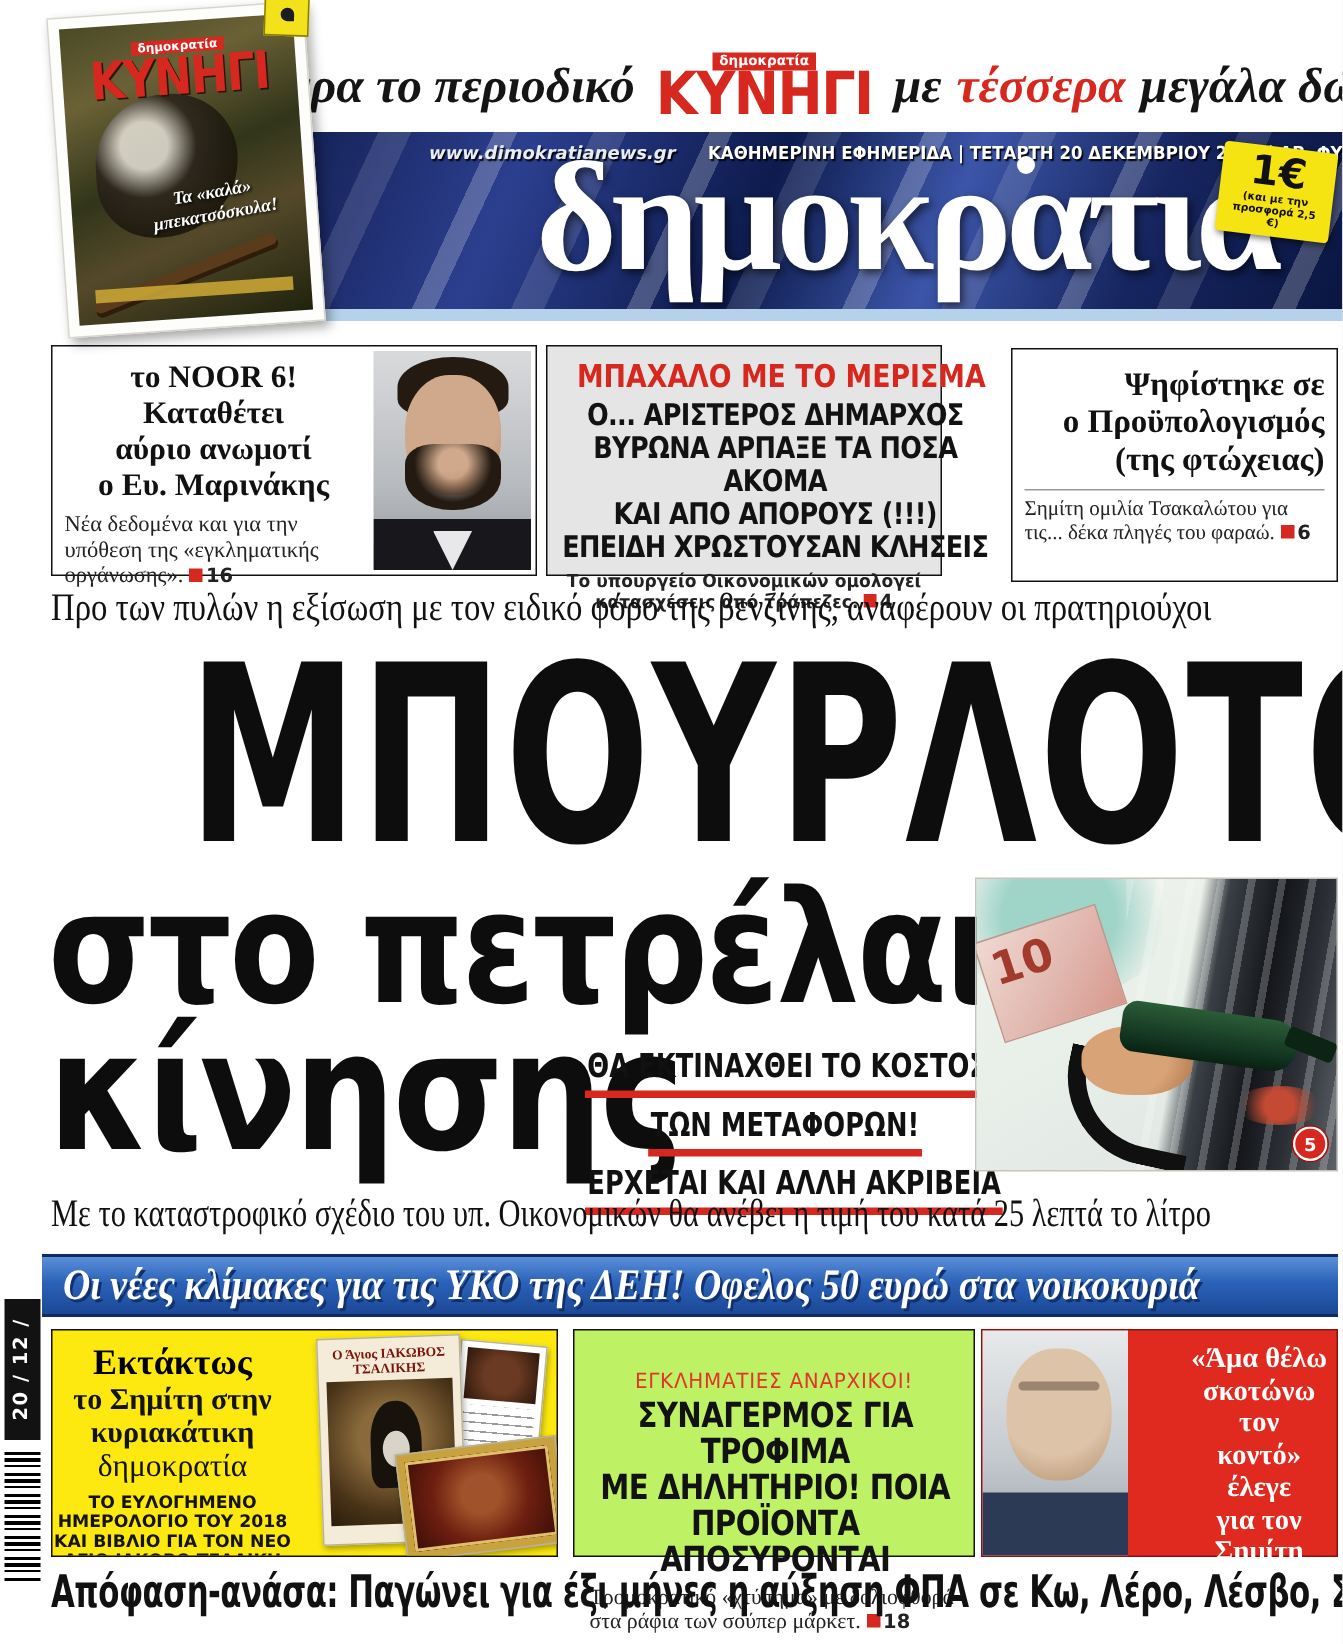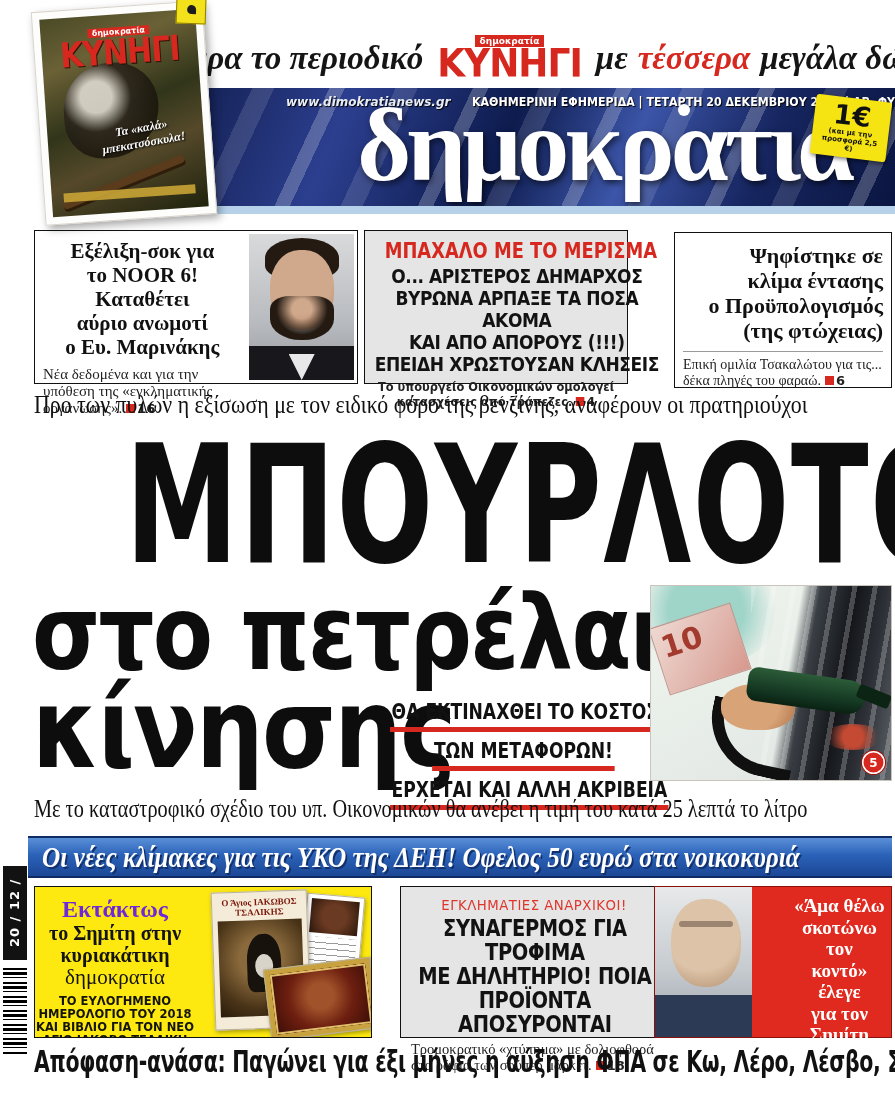--- a/index.html
+++ b/index.html
@@ -147,21 +147,21 @@
     background:linear-gradient(180deg,#5b8fd8 0%,#2a62b8 45%,#1c4796 100%);
     border-top:2px solid #0e2c63; border-bottom:2px solid #0e2c63;
     display:flex; align-items:center; padding:0 8px 0 14px; }
   .bb-text { color:#fff; font:bold italic 29px "Liberation Serif", serif; white-space:nowrap;
     transform:scaleX(.87); transform-origin:left; text-shadow:2px 2px 0 #12306b; }
 
   
   .promo { position:absolute; left:34px; top:886px; width:338px; height:152px; background:#fde90f;
     border:1px solid #111; display:flex; overflow:hidden; }
   .promo-text { width:160px; padding-top:10px; text-align:center; }
-  .pr-l1 { font:bold 24px "Liberation Serif", serif; color:#6d28d9; line-height:25px; }
+  .pr-l1 { font:bold 24px "Liberation Serif", serif; color:#000000; line-height:25px; }
   .pr-l2, .pr-l3 { font:bold 20px "Liberation Serif", serif; color:#131313; line-height:22px; }
   .pr-l4 { font:21px "Liberation Serif", serif; color:#131313; line-height:23px; }
   .pr-sub { margin-top:6px; font:bold 11.5px "DejaVu Sans", sans-serif; color:#14140a; line-height:13px; }
   .promo-art { position:relative; flex:1; }
   .card { position:absolute; background:#fff; border:1px solid #b9b29a; box-shadow:1px 2px 4px rgba(0,0,0,.35); }
   .card-cal { left:108px; top:8px; width:58px; height:100px; transform:rotate(5deg); padding:4px; }
   .cal-img { width:100%; height:34px; background:radial-gradient(circle,#6b3a22 0 40%,#2c170c 100%); }
   .cal-grid { margin-top:4px; height:52px; background:repeating-linear-gradient(180deg,#fff 0 5px,#9a9a9a 5px 6px),
     repeating-linear-gradient(90deg, rgba(0,0,0,.15) 0 1px, rgba(0,0,0,0) 1px 8px); }
   .card-book { left:18px; top:4px; width:96px; height:138px; transform:rotate(-2deg);
@@ -171,22 +171,22 @@
     background:radial-gradient(circle at 50% 40%, #8a6a3c 0 30%, #4a3418 70%, #2a1c0a 100%); }
   .book-img::before { content:""; position:absolute; left:28px; top:14px; width:34px; height:58px;
     border-radius:45% 45% 20% 20%; background:#17120c; }
   .book-img::after { content:""; position:absolute; left:36px; top:34px; width:18px; height:24px;
     border-radius:50%; background:#d8d4ca; }
   .card-icon { left:72px; top:76px; width:108px; height:72px; transform:rotate(-7deg);
     background:#c8a23e; padding:5px; }
   .icon-inner { width:100%; height:100%; background:radial-gradient(circle at 50% 45%, #a0522a 0 22%, #6e1f10 55%, #3a0d06 100%);
     box-shadow:inset 0 0 0 2px #e0bf6a; }
 
-  .alert { position:absolute; left:400px; top:886px; width:268px; height:152px; background:#e5e5e5;
-    border:1px solid #111; padding-top:10px; text-align:center; }
+  .alert { position:absolute; left:382px; top:886px; width:268px; height:152px; background:#bef264;
+    border:1px solid #111; padding-top:26px; text-align:center; }
   .al-kick { color:#e0352b; font:14px "DejaVu Sans", sans-serif; letter-spacing:.5px; transform:scaleX(.95); }
   .al-lines { width:316px; transform:scaleX(.847); transform-origin:left top; margin-top:3px; }
   .al-line { font:bold 23px "DejaVu Sans", sans-serif; color:#121212; line-height:24px; letter-spacing:-.5px; }
   .al-sub { text-align:left; padding:5px 10px 0; font:14.5px "Liberation Serif", serif; color:#222; line-height:16px; }
 
   .guard { position:absolute; left:654px; top:886px; width:238px; height:152px; background:#e02a1f;
     border:1px solid #8c1209; display:flex; }
   .portrait2 { position:relative; width:104px; height:100%; overflow:hidden;
     background:linear-gradient(180deg,#e7e9ea 0%,#c6cbd0 55%,#9aa1a8 100%); }
   .p2-face { position:absolute; left:16px; top:12px; width:70px; height:88px; border-radius:46%;
@@ -243,21 +243,20 @@
     <div class="mh-title">δημοκρατια</div>
     <div class="price-tag">
       <div class="price-main">1€</div>
       <div class="price-note">(και με την προσφορά 2,5 €)</div>
     </div>
   </div>
   <div class="mh-strip"></div>
 
   <div class="brief brief-left">
     <div class="bl-text">
-      <div class="bl-h">Εξέλιξη-σοκ για</div>
       <div class="bl-h">το NOOR 6! Καταθέτει</div>
       <div class="bl-h">αύριο ανωμοτί</div>
       <div class="bl-h">ο Ευ. Μαρινάκης</div>
       <div class="b-sub"><span>Νέα δεδομένα και για την υπόθεση της «εγκληματικής οργάνωσης».</span><span class="psq"></span><span class="b-pg">16</span></div>
     </div>
     <div class="portrait1">
       <div class="p1-hair"></div>
       <div class="p1-face"></div>
       <div class="p1-beard"></div>
       <div class="p1-suit"></div>
@@ -271,24 +270,23 @@
       <div class="bm-line">Ο... ΑΡΙΣΤΕΡΟΣ ΔΗΜΑΡΧΟΣ</div>
       <div class="bm-line">ΒΥΡΩΝΑ ΑΡΠΑΞΕ ΤΑ ΠΟΣΑ ΑΚΟΜΑ</div>
       <div class="bm-line">ΚΑΙ ΑΠΟ ΑΠΟΡΟΥΣ (!!!)</div>
       <div class="bm-line">ΕΠΕΙΔΗ ΧΡΩΣΤΟΥΣΑΝ ΚΛΗΣΕΙΣ</div>
     </div>
     <div class="bm-foot"><span>Το υπουργείο Οικονομικών ομολογεί κατασχέσεις από τράπεζες.</span><span class="psq"></span><span class="b-pg">4</span></div>
   </div>
 
   <div class="brief brief-right">
     <div class="br-h">Ψηφίστηκε σε</div>
-    <div class="br-h">κλίμα έντασης</div>
     <div class="br-h">ο Προϋπολογισμός</div>
     <div class="br-h">(της φτώχειας)</div>
-    <div class="br-sub"><span>Επική ομιλία Τσακαλώτου για τις... δέκα πληγές του φαραώ.</span><span class="psq"></span><span class="b-pg">6</span></div>
+    <div class="br-sub"><span>Σημίτη ομιλία Τσακαλώτου για τις... δέκα πληγές του φαραώ.</span><span class="psq"></span><span class="b-pg">6</span></div>
   </div>
 
   <div class="kicker">Προ των πυλών η εξίσωση με τον ειδικό φόρο της βενζίνης, αναφέρουν οι πρατηριούχοι</div>
   <div class="h1">ΜΠΟΥΡΛΟΤΟ</div>
   <div class="h2">στο πετρέλαιο</div>
   <div class="h3">κίνησης</div>
 
   <div class="red-block">
     <div class="red-line">ΘΑ ΕΚΤΙΝΑΧΘΕΙ ΤΟ ΚΟΣΤΟΣ</div>
     <div class="red-line">ΤΩΝ ΜΕΤΑΦΟΡΩΝ!</div>

